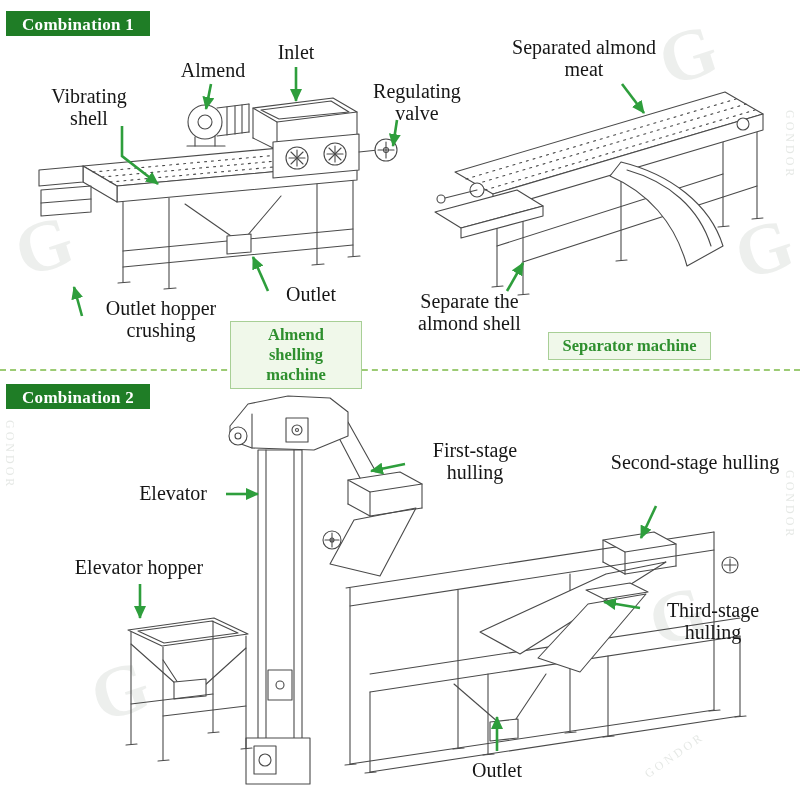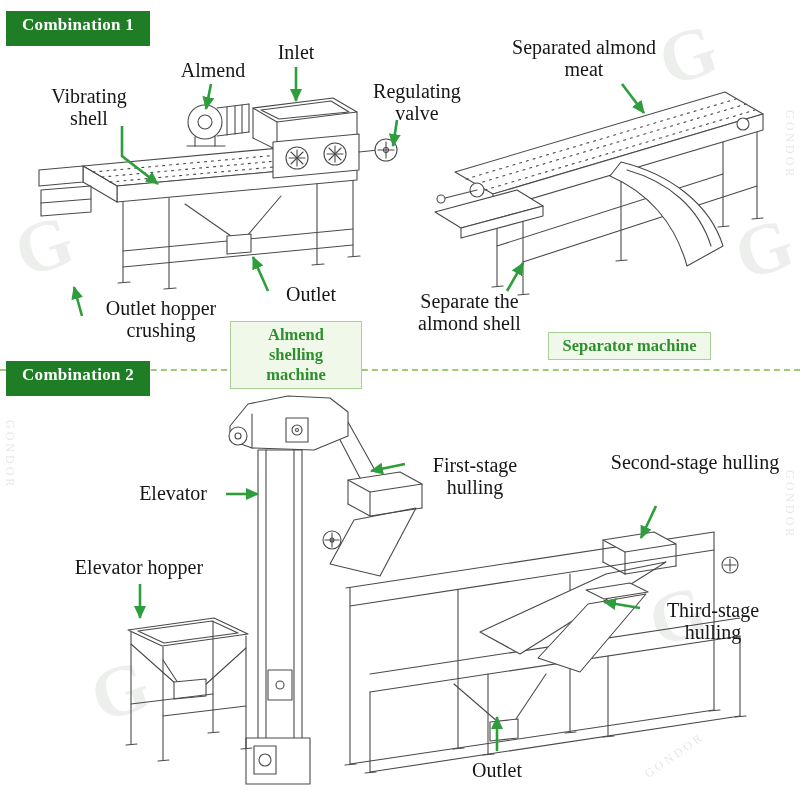--- a/index.html
+++ b/index.html
@@ -3,21 +3,21 @@
 <meta charset="utf-8">
 <style>
   * { margin:0; padding:0; box-sizing:border-box; }
   html,body { width:800px; height:800px; }
   body {
     position:relative; width:800px; height:800px; background:#ffffff;
     font-family:"Liberation Serif", serif; overflow:hidden;
   }
   .badge {
     position:absolute; z-index:3; background:#1f7d26; color:#ffffff;
-    font-weight:bold; font-size:17px; padding:4px 16px 11px; letter-spacing:.3px;
+    font-weight:bold; font-size:17px; padding:4px 16px 1px; letter-spacing:.3px;
   }
   .lbl {
     position:absolute; z-index:3; font-size:20px; color:#161616;
     text-align:center; line-height:1.12;
   }
   .tag {
     position:absolute; z-index:3; background:#f0f8ea; border:1px solid #a8cf96;
     color:#2e8f2e; font-weight:bold; font-size:16.5px; text-align:center;
     padding:3px 8px; line-height:1.22;
   }
@@ -50,21 +50,21 @@
 <div class="wm-g" style="left:736px;top:208px">G</div>
 <div class="wm-g" style="left:92px;top:650px">G</div>
 <div class="wm-g" style="left:650px;top:575px">G</div>
 <div class="wm-t" style="left:782px;top:110px">GONDOR</div>
 <div class="wm-t" style="left:2px;top:420px">GONDOR</div>
 <div class="wm-t" style="left:782px;top:470px">GONDOR</div>
 <div class="wm-d" style="left:640px;top:748px">GONDOR</div>
 
 <div class="badge" style="left:6px;top:11px">Combination 1</div>
 <div class="divider"></div>
-<div class="badge" style="left:6px;top:361px">Combination 2</div>
+<div class="badge" style="left:6px;top:384px">Combination 2</div>
 
 <svg class="machine" style="left:35px;top:86px" width="365" height="215" viewBox="0 0 365 215">
 
   <line x1="88" y1="116" x2="88" y2="196"></line>
   <line x1="134" y1="112" x2="134" y2="202"></line>
   <line x1="282" y1="96" x2="282" y2="178"></line>
   <line x1="318" y1="94" x2="318" y2="170"></line>
   <line x1="88" y1="165" x2="318" y2="143"></line>
   <line x1="88" y1="181" x2="318" y2="159"></line>
   <line x1="83" y1="197" x2="95" y2="196"></line>
@@ -282,16 +282,16 @@
 <div class="lbl" style="left:361px;top:80px;width:112px">Regulating valve</div>
 <div class="lbl" style="left:90px;top:297px;width:142px">Outlet hopper crushing</div>
 <div class="lbl" style="left:277px;top:283px;width:68px">Outlet</div>
 <div class="lbl" style="left:504px;top:36px;width:160px">Separated almond meat</div>
 <div class="lbl" style="left:392px;top:290px;width:155px">Separate the almond shell</div>
 <div class="tag" style="left:230px;top:321px;width:132px">Almend shelling machine</div>
 <div class="tag" style="left:548px;top:332px;width:163px">Separator machine</div>
 
 <div class="lbl" style="left:124px;top:482px;width:98px">Elevator</div>
 <div class="lbl" style="left:60px;top:556px;width:158px">Elevator hopper</div>
-<div class="lbl" style="left:410px;top:454px;width:130px">First-stage hulling</div>
+<div class="lbl" style="left:410px;top:439px;width:130px">First-stage hulling</div>
 <div class="lbl" style="left:610px;top:451px;width:170px">Second-stage hulling</div>
 <div class="lbl" style="left:644px;top:599px;width:138px">Third-stage hulling</div>
 <div class="lbl" style="left:463px;top:759px;width:68px">Outlet</div>
 
 </body></html>

